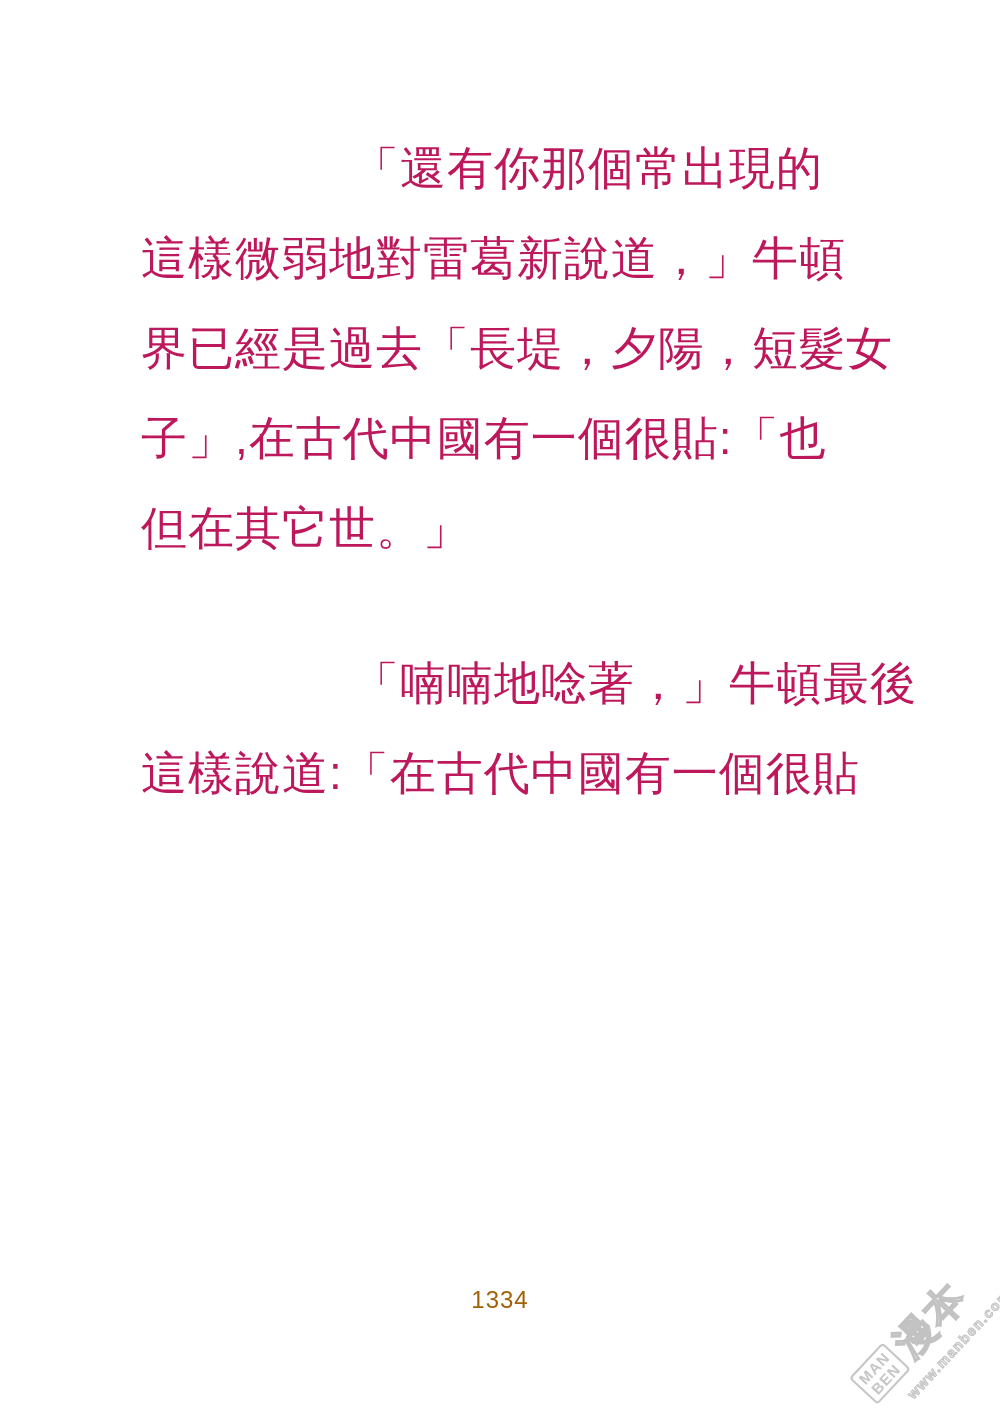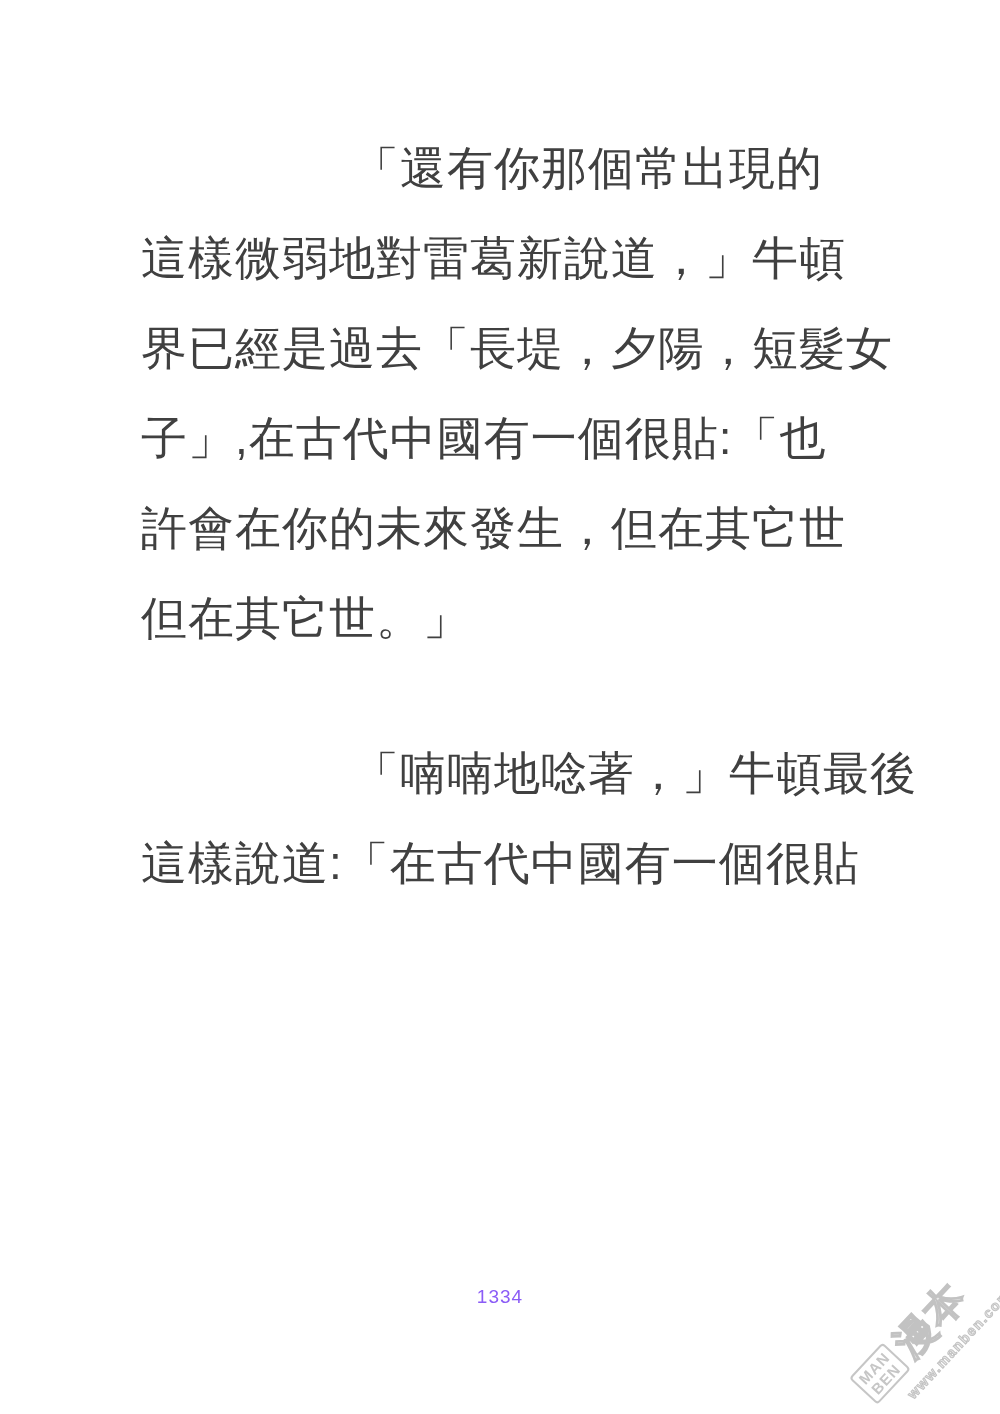--- a/index.html
+++ b/index.html
@@ -30,34 +30,34 @@
     padding: 0;
   }
   .para + .para {
     margin-top: 65px;
   }
   .line {
     height: 90px;
     line-height: 90px;
     font-size: 46px;
     letter-spacing: 1px;
-    color: #404040;
+    color: #be185d;
     white-space: nowrap;
     font-weight: 400;
   }
   .indent-a { padding-left: 212px; }
   .indent-b { padding-left: 199px; }
   .page-number {
     position: absolute;
     top: 1286px;
     left: 0;
     width: 100%;
     text-align: center;
-    font-size: 19px;
-    color: #8b5cf6;
+    font-size: 24px;
+    color: #a16207;
     letter-spacing: 1px;
   }
   .watermark {
     position: absolute;
     left: 838px;
     top: 1288px;
     width: 200px;
     transform: rotate(-47deg);
     transform-origin: center center;
     color: #c6c6c6;
@@ -100,21 +100,20 @@
 
 <div class="page">
 
   <div class="text-block">
 
     <div class="para">
       <div class="line indent-a">「還有你那個常出現的</div>
       <div class="line">這樣微弱地對雷葛新說道，」牛頓</div>
       <div class="line">界已經是過去「長堤，夕陽，短髮女</div>
       <div class="line">子」,在古代中國有一個很貼:「也</div>
-      <div class="line">許會在你的未來發生，但在其它世</div>
       <div class="line">但在其它世。」</div>
     </div>
 
 
     <div class="para">
       <div class="line indent-a">「喃喃地唸著，」牛頓最後</div>
       <div class="line">這樣說道:「在古代中國有一個很貼</div>
     </div>
 
   </div>

